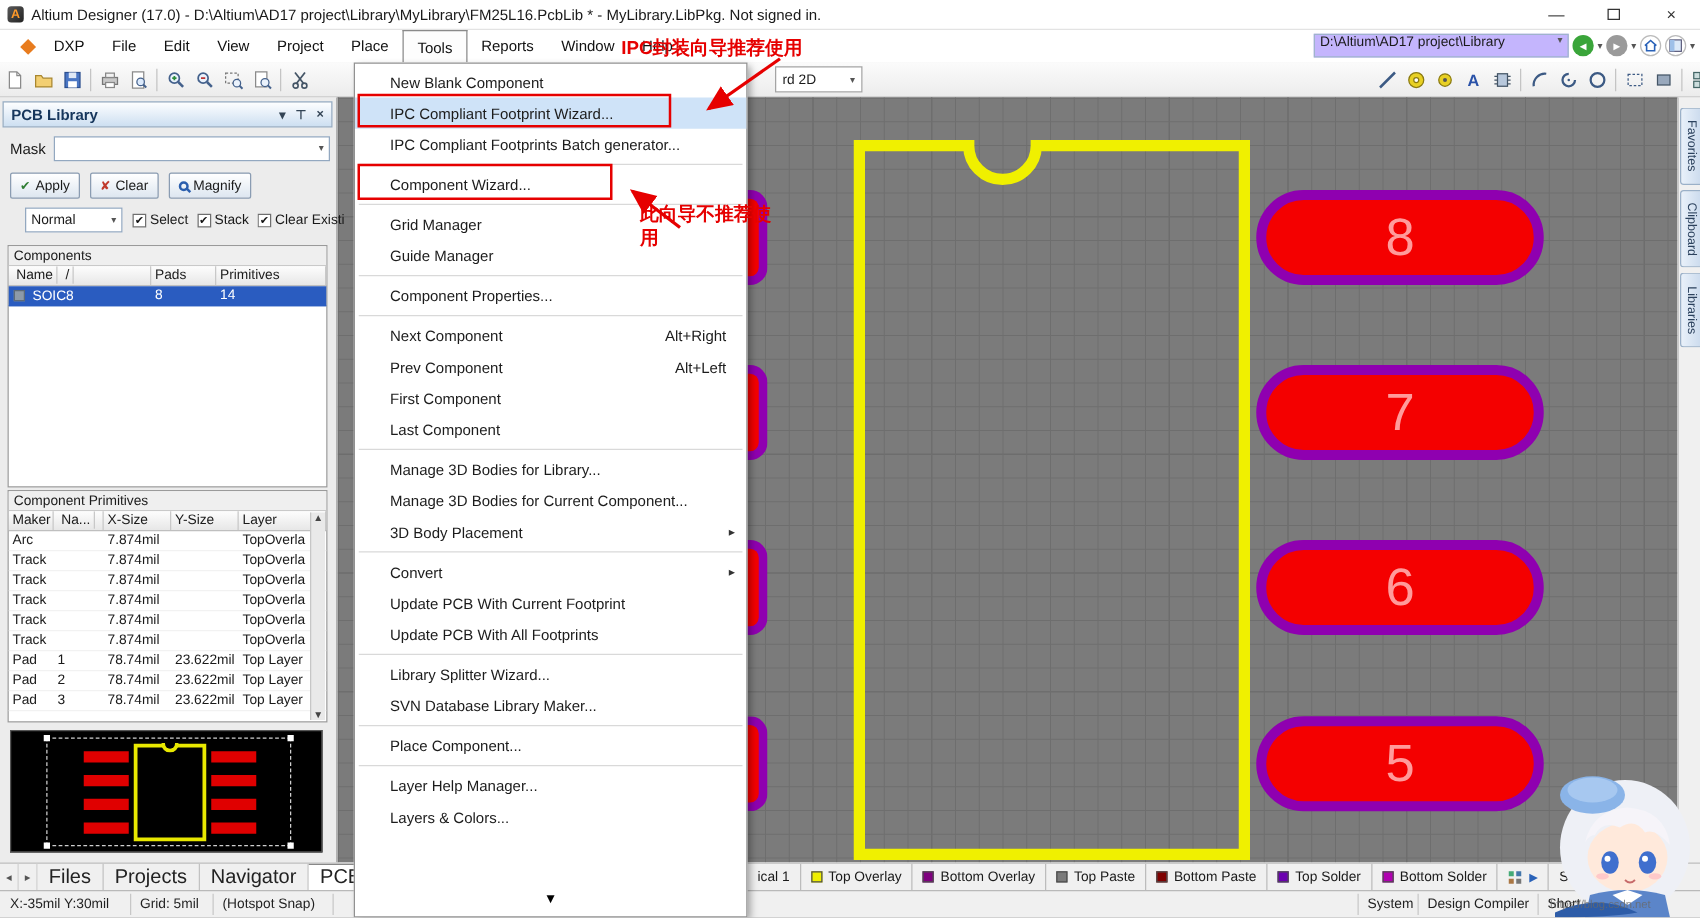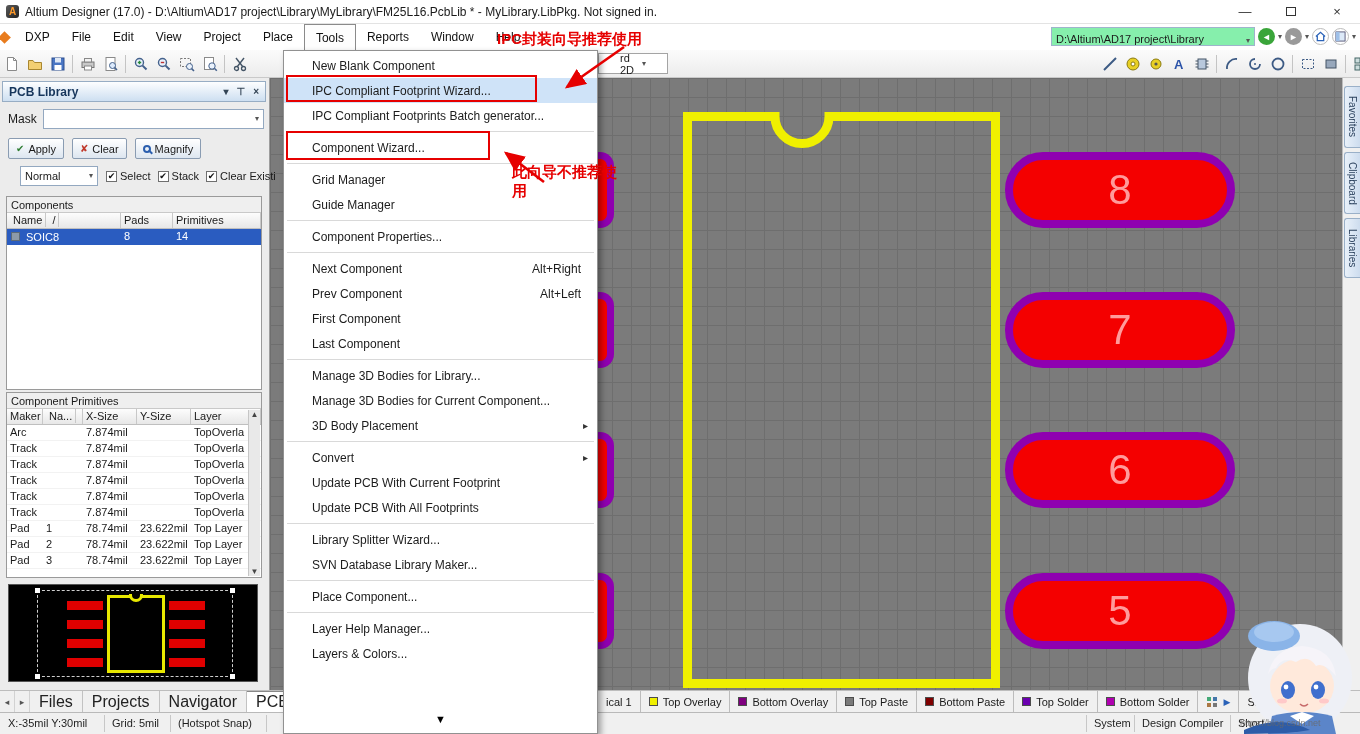--- a/index.html
+++ b/index.html
@@ -9,35 +9,35 @@
   .abs{position:absolute}
 
   
   .titlebar{left:0;top:0;width:1360px;height:24px;background:#fff;border-bottom:1px solid #e3e3e3;display:flex;align-items:center;padding-left:6px}
   .appicon{width:13px;height:13px;border-radius:3px;background:linear-gradient(135deg,#5a5a5a,#222);color:#ff9a2a;font-size:10px;font-weight:bold;display:flex;align-items:center;justify-content:center;margin-right:6px}
   .wbtns{margin-left:auto;display:flex}
   .wbtn{width:46px;height:23px;display:flex;align-items:center;justify-content:center;font-size:13px;color:#333}
   .maxglyph{width:10px;height:9px;border:1px solid #333}
 
   
-  .menubar{left:0;top:24px;width:1360px;height:26px;background:#fff;display:flex;align-items:stretch;padding-left:0}
+  .menubar{left:0;top:24px;width:1360px;height:26px;background:#fff;display:flex;align-items:stretch;padding-left:18px}
   .mb{padding:0 11px;display:flex;align-items:center;color:#111}
   .mb.active{background:#fdfdfd;border:1px solid #8a8a8a;border-bottom:none}
   .dxpicon{width:9px;height:9px;background:#e87c1e;transform:rotate(45deg);margin-right:5px;align-self:center}
   .pathgroup{position:absolute;right:4px;top:3px;display:flex;align-items:center;gap:3px}
-  .pathbox{width:204px;height:19px;border:1px solid #9fb4cc;background:#86efac;font-size:11px;display:flex;align-items:flex-end;padding:0 4px;white-space:nowrap;overflow:hidden}
+  .pathbox{width:204px;height:19px;border:1px solid #9fb4cc;background:#c4b5fd;font-size:11px;display:flex;align-items:flex-start;padding:0 4px;white-space:nowrap;overflow:hidden}
   .pathbox .da{margin-left:auto}
   .ci{width:17px;height:17px;border-radius:50%;display:flex;align-items:center;justify-content:center;font-size:9px;color:#fff}
   .da{font-size:8px;color:#555;line-height:1}
 
   
   .toolbar{left:0;top:50px;width:1360px;height:28px;background:linear-gradient(#fbfbfb,#ececec);border-bottom:1px solid #c9c9c9;display:flex;align-items:center}
   .tb{width:23px;height:23px;display:flex;align-items:center;justify-content:center}
   .tsep{width:1px;height:18px;background:#c4c4c4;margin:0 3px}
-  .combo2d{position:absolute;left:598px;top:53px;width:70px;height:21px;background:#fff;border:1px solid #a4a4a4;display:flex;align-items:center;padding:0 21px;font-size:11px}
+  .combo2d{position:absolute;left:620px;top:53px;width:70px;height:21px;background:#fff;border:1px solid #a4a4a4;display:flex;align-items:center;padding:0 5px;font-size:11px}
   .rtools{position:absolute;left:1098px;top:52px;display:flex;align-items:center}
 
   
   .lpanel{left:0;top:78px;width:270px;height:612px;background:#ececec;border-right:1px solid #9d9d9d}
   .phd{position:absolute;left:2px;top:3px;width:264px;height:21px;background:linear-gradient(#fdfefe,#cte0f1);background:linear-gradient(#fdfeff,#cddff1);border:1px solid #97adc4;display:flex;align-items:center;padding:0 6px;font-weight:bold;color:#16365c}
   .phd .ic{margin-left:8px;color:#345;font-size:10px}
   .maskrow{position:absolute;left:8px;top:30px;width:256px;height:22px;display:flex;align-items:center}
   .selectbox{height:20px;background:#fff;border:1px solid #93a8c0;display:flex;align-items:center;padding:0 4px;font-size:11px}
   .btn{height:21px;border:1px solid #8a9cb2;border-radius:2px;background:linear-gradient(#ffffff,#dde6f0);font-size:11px;display:inline-flex;align-items:center;gap:4px;padding:0 7px}
   .cbx{width:11px;height:11px;border:1px solid #6f6f6f;background:#fff;font-size:9px;line-height:9px;text-align:center;color:#111;display:inline-block}

